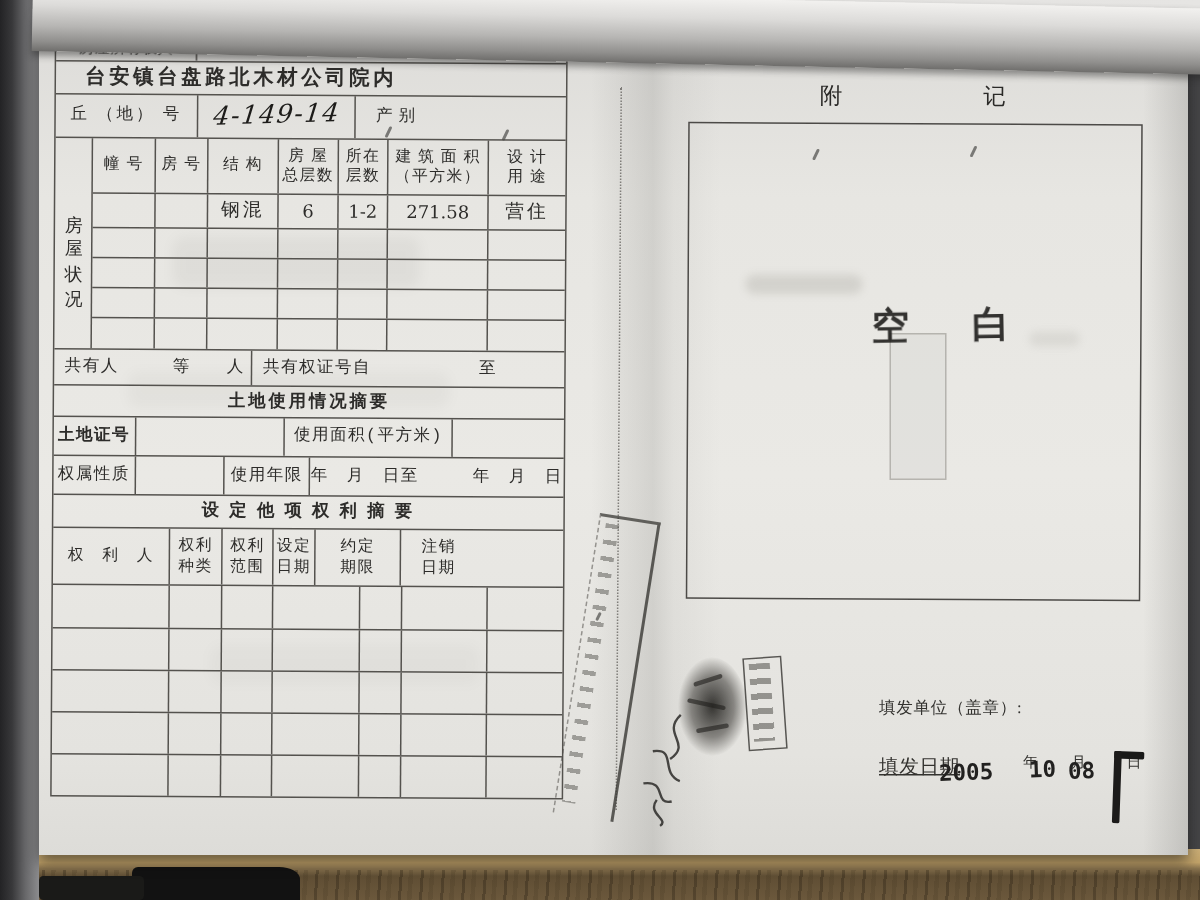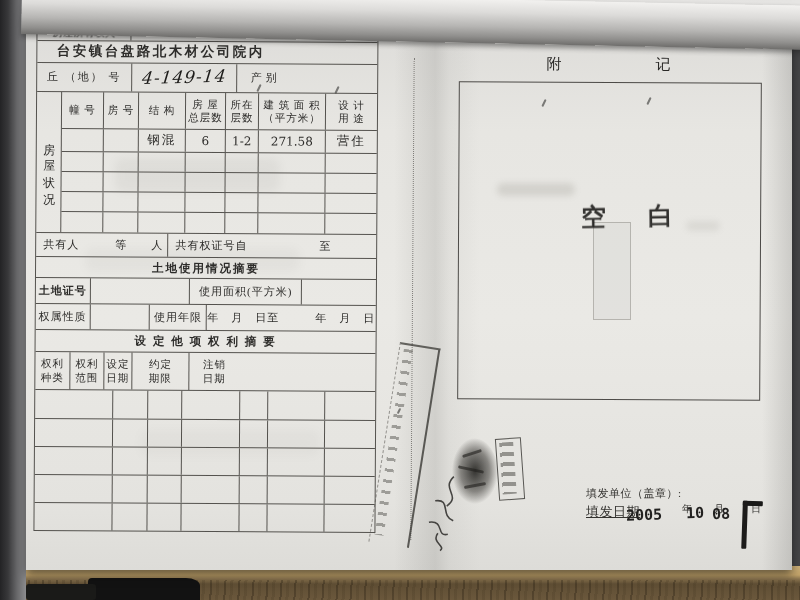--- a/index.html
+++ b/index.html
@@ -52,21 +52,21 @@
   .sec-title{font-size:11.5px;letter-spacing:2px;font-weight:600;}
   
   .smudge{position:absolute;background:#6a6862;border-radius:8px;filter:blur(4px);z-index:5;}
   .tick{position:absolute;width:2px;height:8px;background:#4c4b49;border-radius:2px;transform:rotate(26deg);opacity:.7;z-index:12;}
   
   .rp-title{position:absolute;left:458px;top:55px;width:303px;display:flex;justify-content:center;gap:92px;font-size:15px;color:#2a2927;letter-spacing:2px;z-index:10;transform:rotate(.3deg);}
   .rp-box{position:absolute;left:458px;top:82px;width:303px;height:318px;border:1.5px solid #4c4a47;box-sizing:border-box;z-index:9;transform:rotate(.3deg);}
   .blank-stamp{position:absolute;left:581px;top:200px;display:flex;gap:42px;font-size:25px;font-weight:600;color:#1b1a18;filter:blur(.35px);letter-spacing:0;z-index:11;transform:rotate(-1deg);opacity:.88;}
   .ghost-rect{position:absolute;left:593px;top:222px;width:36px;height:96px;border:1px solid rgba(145,143,137,.55);background:rgba(210,209,204,.3);z-index:8;}
   .ghost-smudge{position:absolute;background:#8a887f;border-radius:6px;filter:blur(3px);z-index:8;}
-  .issuer{position:absolute;left:586px;top:486px;font-size:11px;letter-spacing:.5px;color:#33322f;z-index:10;}
+  .issuer{position:absolute;left:586px;top:464px;font-size:11px;letter-spacing:.5px;color:#33322f;z-index:10;}
   .date-line{position:absolute;left:586px;top:502px;width:190px;height:26px;color:#33322f;z-index:10;}
   .date-label{font-size:13px;letter-spacing:.5px;text-decoration:underline;}
   .unit{font-size:10px;position:relative;top:-4px;}
   .u-year{margin-left:42px;}
   .u-month{margin-left:22px;}
   .u-day{margin-left:27px;}
   .stamp-num{position:absolute;font-family:"DejaVu Sans Mono",monospace;font-weight:700;font-size:15px;color:#222120;transform:rotate(-2deg);}
   .sn-y{left:40px;top:4px;}
   .sn-m{left:100px;top:2px;}
   .sn-d{left:126px;top:3px;}
@@ -189,36 +189,37 @@
       <div class="td cCo2 lbl left-align" style="letter-spacing:1px;">共有权证号自　　　　　　至</div>
     </div>
 
     <div class="tr h21">
       <div class="td sec-title" style="flex:1;">土地使用情况摘要</div>
     </div>
 
     <div class="tr h26">
       <div class="td cLa lbl" style="letter-spacing:1px;font-size:11px;font-weight:bold;">土地证号</div>
       <div class="td cLb"></div>
-      <div class="td cLc lbl" style="letter-spacing:1px;">使用面积(平方米)</div>
+      <div class="td cLc lbl" style="letter-spacing:1px;font-family:Liberation Mono, monospace;">使用面积(平方米)</div>
       <div class="td cLd"></div>
     </div>
 
     <div class="tr h26">
       <div class="td cLa lbl" style="letter-spacing:1px;font-size:11px;">权属性质</div>
       <div class="td cTb"></div>
       <div class="td cTc lbl" style="letter-spacing:1px;">使用年限</div>
       <div class="td cTd lbl" style="letter-spacing:1px;">年　月　日至　　　年　月　日</div>
     </div>
 
     <div class="tr h22">
       <div class="td sec-title" style="flex:1;">设 定 他 项 权 利 摘 要</div>
     </div>
 
     <div class="tr h38">
+      <div class="td r1 hdr">权　利　人</div>
       <div class="td r2 hdr">权利
 种类</div>
       <div class="td r3 hdr">权利
 范围</div>
       <div class="td r5 hdr">设定
 日期</div>
       <div class="td r6 hdr">约定
 期限</div>
       <div class="td r7 hdr">注销
 日期</div>

